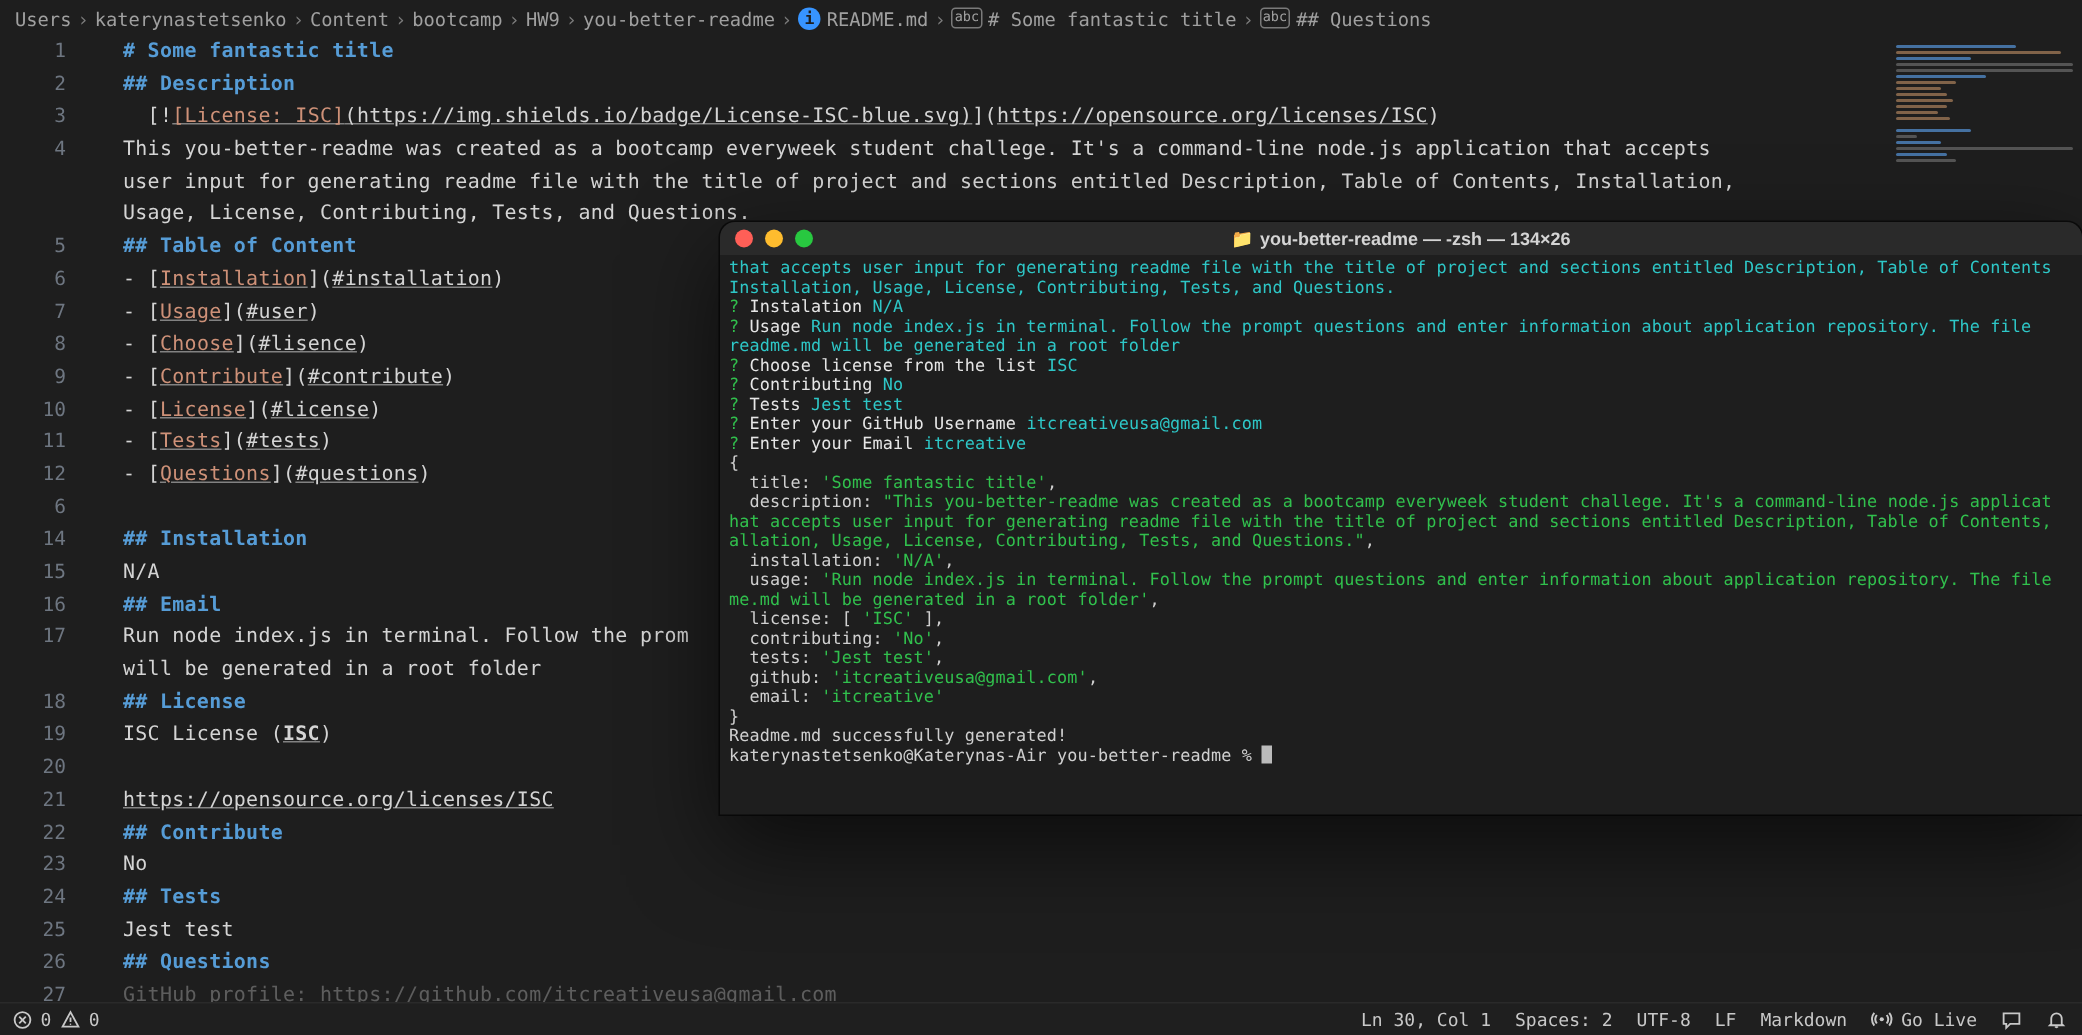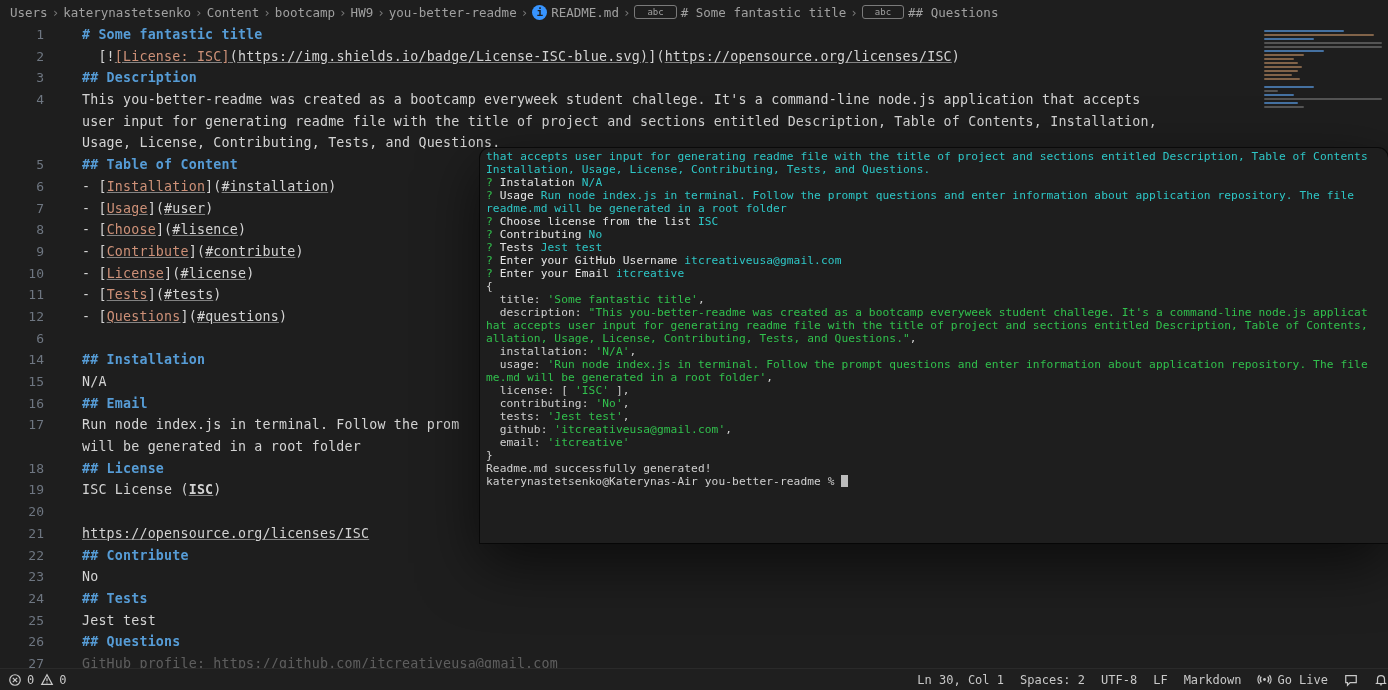--- a/index.html
+++ b/index.html
@@ -1,41 +1,41 @@
 <!DOCTYPE html>
 <html><head>
 <meta charset="utf-8">
 <style>
   * { margin:0; padding:0; box-sizing:border-box; }
   body { font-family: Menlo, Consolas, "DejaVu Sans Mono", monospace; background:#1e1e1e; color:#d4d4d4; font-size:13px; width:1388px; height:690px; overflow:hidden; position:relative; }
   
   .breadcrumb { display:flex; align-items:center; height:24px; padding:0 10px; color:#a0a0a0; font-size:12.5px; white-space:nowrap; overflow:hidden; }
   .breadcrumb .sep { padding:0 4px; color:#7a7a7a; }
   .breadcrumb .info-icon { display:inline-flex; align-items:center; justify-content:center; width:15px; height:15px; border-radius:50%; background:#3794ff; color:#1e1e1e; font-weight:bold; font-size:11px; margin-right:4px; }
-  .breadcrumb .chip { display:inline-flex; align-items:center; justify-content:center; height:14px; padding:0 12px; border:1px solid #7a7a7a; border-radius:3px; color:#a0a0a0; font-size:9px; margin-right:4px; }
+  .breadcrumb .chip { display:inline-flex; align-items:center; justify-content:center; height:14px; padding:0 1px; border:1px solid #7a7a7a; border-radius:3px; color:#a0a0a0; font-size:9px; margin-right:4px; }
   
   .editor { position:absolute; top:24px; left:0; right:0; bottom:22px; overflow:hidden; }
   .gutter { position:absolute; left:0; top:0; width:62px; bottom:0; text-align:right; padding-right:18px; color:#6e7681; font-size:13px; line-height:21.7px; user-select:none; }
   .gutter div { height:21.7px; }
   .code { position:absolute; left:82px; top:0; right:140px; bottom:0; line-height:21.7px; font-size:13.3px; letter-spacing:0.2px; }
   .code .line { height:21.7px; white-space:pre; }
   .h  { color:#569cd6; font-weight:600; }     
   .t  { color:#ce9178; }                      
   .p  { color:#d4d4d4; }                      
   .u  { text-decoration:underline; text-decoration-color:#828282; }
   .lk { color:#d4d4d4; }
   .pu { color:#d4d4d4; }                      
   
   .minimap { position:absolute; right:0; top:24px; width:130px; height:200px; background:linear-gradient(#1e1e1e,#1e1e1e); opacity:.9; }
   .minimap .mm-line { position:absolute; height:2px; border-radius:1px; }
   
   .statusbar { position:absolute; bottom:0; left:0; right:0; height:22px; background:#1f1f1f; border-top:1px solid #2a2a2a; display:flex; align-items:center; font-size:12px; color:#c8c8c8; }
   .statusbar .left, .statusbar .right { display:flex; align-items:center; }
   .statusbar .left { flex:0 0 auto; padding-left:8px; gap:6px; }
-  .statusbar .right { margin-left:auto; gap:16px; }
+  .statusbar .right { margin-left:auto; padding-right:10px; gap:16px; }
   .statusbar .item { display:flex; align-items:center; gap:5px; cursor:pointer; }
   .statusbar svg { width:14px; height:14px; fill:none; stroke:#c8c8c8; stroke-width:1.4; }
   .broadcast svg { width:15px; height:15px; }
   
   .termwin { position:absolute; left:480px; top:148px; width:908px; height:395px; background:#1e1e1e; border-top-left-radius:10px; border-top-right-radius:10px; box-shadow:0 20px 60px rgba(0,0,0,.6), 0 0 0 1px rgba(0,0,0,.6); overflow:hidden; }
   .termwin .titlebar { height:22px; background:#2a2a2a; display:flex; align-items:center; border-top-left-radius:10px; border-top-right-radius:10px; position:relative; }
   .traffic { display:flex; gap:8px; padding-left:10px; }
   .traffic .dot { width:12px; height:12px; border-radius:50%; }
   .dot.red{background:#ff5f57;} .dot.yellow{background:#febc2e;} .dot.green{background:#28c840;}
   .termwin .title { position:absolute; left:0; right:0; text-align:center; font-family:-apple-system, "Helvetica Neue", Arial, sans-serif; font-size:12px; color:#d4d4d4; font-weight:600; pointer-events:none; }
@@ -102,22 +102,22 @@
       <div>21</div>
       <div>22</div>
       <div>23</div>
       <div>24</div>
       <div>25</div>
       <div>26</div>
       <div>27</div>
     </div>
   <div class="code" id="code">
       <div class="line"><span class="h"># Some fantastic title</span></div>
+      <div class="line"><span class="h">## Description</span></div>
       <div class="line"><span class="p">  [!</span><span class="t u">[License: ISC]</span><span class="lk u">(https://img.shields.io/badge/License-ISC-blue.svg)</span><span class="pu">](</span><span class="lk u">https://opensource.org/licenses/ISC</span><span class="pu">)</span></div>
-      <div class="line"><span class="h">## Description</span></div>
       <div class="line"><span class="p">This you-better-readme was created as a bootcamp everyweek student challege. It's a command-line node.js application that accepts</span></div>
       <div class="line"><span class="p">user input for generating readme file with the title of project and sections entitled Description, Table of Contents, Installation,</span></div>
       <div class="line"><span class="p">Usage, License, Contributing, Tests, and Questions.</span></div>
       <div class="line"><span class="h">## Table of Content</span></div>
       <div class="line"><span class="p">- </span><span class="pu">[</span><span class="t u">Installation</span><span class="pu">]</span><span class="pu">(</span><span class="lk u">#installation</span><span class="pu">)</span></div>
       <div class="line"><span class="p">- </span><span class="pu">[</span><span class="t u">Usage</span><span class="pu">]</span><span class="pu">(</span><span class="lk u">#user</span><span class="pu">)</span></div>
       <div class="line"><span class="p">- </span><span class="pu">[</span><span class="t u">Choose</span><span class="pu">]</span><span class="pu">(</span><span class="lk u">#lisence</span><span class="pu">)</span></div>
       <div class="line"><span class="p">- </span><span class="pu">[</span><span class="t u">Contribute</span><span class="pu">]</span><span class="pu">(</span><span class="lk u">#contribute</span><span class="pu">)</span></div>
       <div class="line"><span class="p">- </span><span class="pu">[</span><span class="t u">License</span><span class="pu">]</span><span class="pu">(</span><span class="lk u">#license</span><span class="pu">)</span></div>
       <div class="line"><span class="p">- </span><span class="pu">[</span><span class="t u">Tests</span><span class="pu">]</span><span class="pu">(</span><span class="lk u">#tests</span><span class="pu">)</span></div>
@@ -157,20 +157,28 @@
   <div class="mm-line" style="left:6px;top:54px;width:36px;background:#8c6b4e"></div>
   <div class="mm-line" style="left:6px;top:62px;width:50px;background:#4a7ab0"></div>
   <div class="mm-line" style="left:6px;top:66px;width:14px;background:#5a5a5a"></div>
   <div class="mm-line" style="left:6px;top:70px;width:30px;background:#4a7ab0"></div>
   <div class="mm-line" style="left:6px;top:74px;width:118px;background:#5a5a5a"></div>
   <div class="mm-line" style="left:6px;top:78px;width:34px;background:#4a7ab0"></div>
   <div class="mm-line" style="left:6px;top:82px;width:40px;background:#5a5a5a"></div>
 </div>
 
 <div class="termwin">
+  <div class="titlebar">
+    <div class="traffic">
+      <div class="dot red"></div>
+      <div class="dot yellow"></div>
+      <div class="dot green"></div>
+    </div>
+    <div class="title"><span class="folder-icon">📁</span><span>you-better-readme — -zsh — 134×26</span></div>
+  </div>
   <div class="termbody" id="termbody"><div><span class="tc-cyan">that accepts user input for generating readme file with the title of project and sections entitled Description, Table of Contents</span></div><div><span class="tc-cyan">Installation, Usage, License, Contributing, Tests, and Questions.</span></div><div><span class="tc-green">?</span><span class="tc-white"> Instalation </span><span class="tc-cyan">N/A</span></div><div><span class="tc-green">?</span><span class="tc-white"> Usage </span><span class="tc-cyan">Run node index.js in terminal. Follow the prompt questions and enter information about application repository. The file</span></div><div><span class="tc-cyan">readme.md will be generated in a root folder</span></div><div><span class="tc-green">?</span><span class="tc-white"> Choose license from the list </span><span class="tc-cyan">ISC</span></div><div><span class="tc-green">?</span><span class="tc-white"> Contributing </span><span class="tc-cyan">No</span></div><div><span class="tc-green">?</span><span class="tc-white"> Tests </span><span class="tc-cyan">Jest test</span></div><div><span class="tc-green">?</span><span class="tc-white"> Enter your GitHub Username </span><span class="tc-cyan">itcreativeusa@gmail.com</span></div><div><span class="tc-green">?</span><span class="tc-white"> Enter your Email </span><span class="tc-cyan">itcreative</span></div><div><span class="tc-plain">{</span></div><div><span class="tc-plain">  title: </span><span class="tc-green">'Some fantastic title'</span><span class="tc-plain">,</span></div><div><span class="tc-plain">  description: </span><span class="tc-green">"This you-better-readme was created as a bootcamp everyweek student challege. It's a command-line node.js applicat</span><span class="tc-plain"></span></div><div><span class="tc-green">hat accepts user input for generating readme file with the title of project and sections entitled Description, Table of Contents,</span></div><div><span class="tc-green">allation, Usage, License, Contributing, Tests, and Questions."</span><span class="tc-plain">,</span></div><div><span class="tc-plain">  installation: </span><span class="tc-green">'N/A'</span><span class="tc-plain">,</span></div><div><span class="tc-plain">  usage: </span><span class="tc-green">'Run node index.js in terminal. Follow the prompt questions and enter information about application repository. The file</span><span class="tc-plain"></span></div><div><span class="tc-green">me.md will be generated in a root folder'</span><span class="tc-plain">,</span></div><div><span class="tc-plain">  license: [ </span><span class="tc-green">'ISC'</span><span class="tc-plain"> ],</span></div><div><span class="tc-plain">  contributing: </span><span class="tc-green">'No'</span><span class="tc-plain">,</span></div><div><span class="tc-plain">  tests: </span><span class="tc-green">'Jest test'</span><span class="tc-plain">,</span></div><div><span class="tc-plain">  github: </span><span class="tc-green">'itcreativeusa@gmail.com'</span><span class="tc-plain">,</span></div><div><span class="tc-plain">  email: </span><span class="tc-green">'itcreative'</span><span class="tc-plain"></span></div><div><span class="tc-plain">}</span></div><div><span class="tc-plain">Readme.md successfully generated!</span></div><div><span class="tc-plain">katerynastetsenko@Katerynas-Air you-better-readme % </span><span class="cursor"></span></div></div>
 </div>
 
 <div class="statusbar">
   <div class="left">
     <div class="item">
       <svg viewBox="0 0 16 16">
           <circle cx="8" cy="8" r="6"></circle>
           <line x1="5.5" y1="5.5" x2="10.5" y2="10.5"></line>
           <line x1="10.5" y1="5.5" x2="5.5" y2="10.5"></line>

